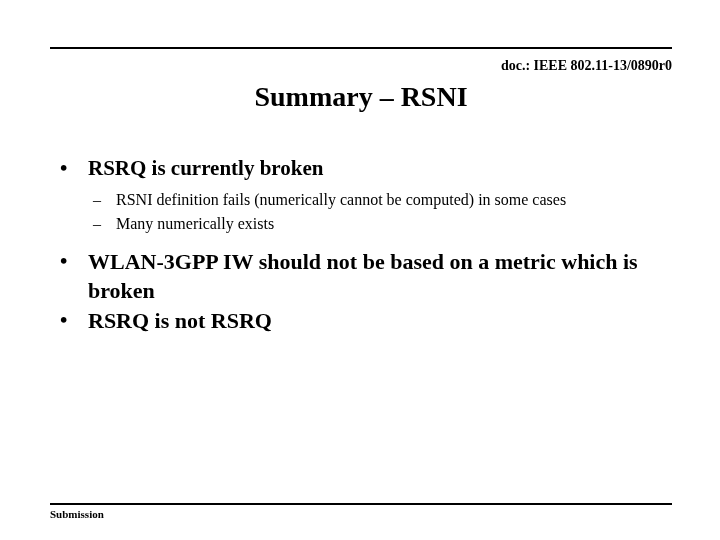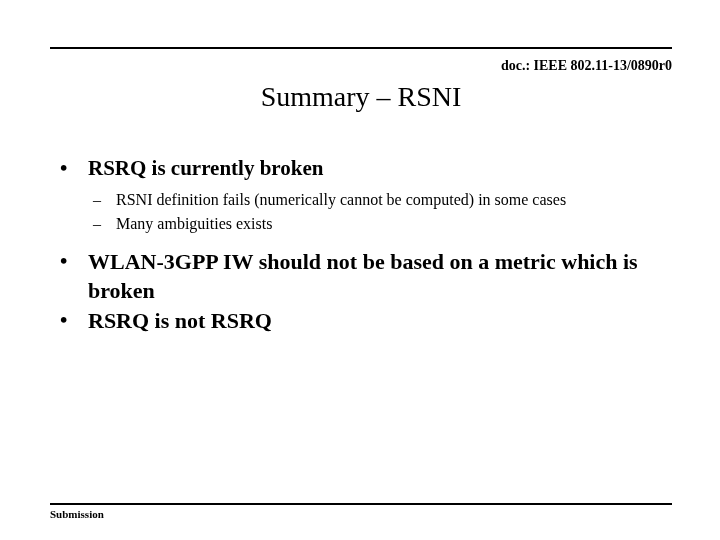--- a/index.html
+++ b/index.html
@@ -51,21 +51,21 @@
   }
 
   
   .slide-title {
     position: absolute;
     left: 50px;
     top: 80px;
     width: 622px;
     text-align: center;
     font-size: 28px;
-    font-weight: normal;
+    font-weight: bold;
     line-height: 34px;
     white-space: nowrap;
   }
 
   
   .body-area {
     position: absolute;
     left: 50px;
     top: 155px;
     width: 625px;
@@ -166,21 +166,21 @@
       <span class="bullet-text">RSRQ is currently broken</span>
     </div>
 
     <div class="sub-group">
       <div class="bullet-l2">
         <span class="marker">–</span>
         <span class="bullet-text">RSNI definition fails (numerically cannot be computed) in some cases</span>
       </div>
       <div class="bullet-l2">
         <span class="marker">–</span>
-        <span class="bullet-text">Many ambiguities exists</span>
+        <span class="bullet-text">Many numerically exists</span>
       </div>
     </div>
 
     <div class="bullet-l1 big">
       <span class="marker">•</span>
       <span class="bullet-text">WLAN-3GPP IW should not be based on a metric which is broken</span>
     </div>
 
     <div class="bullet-l1 big">
       <span class="marker">•</span>

